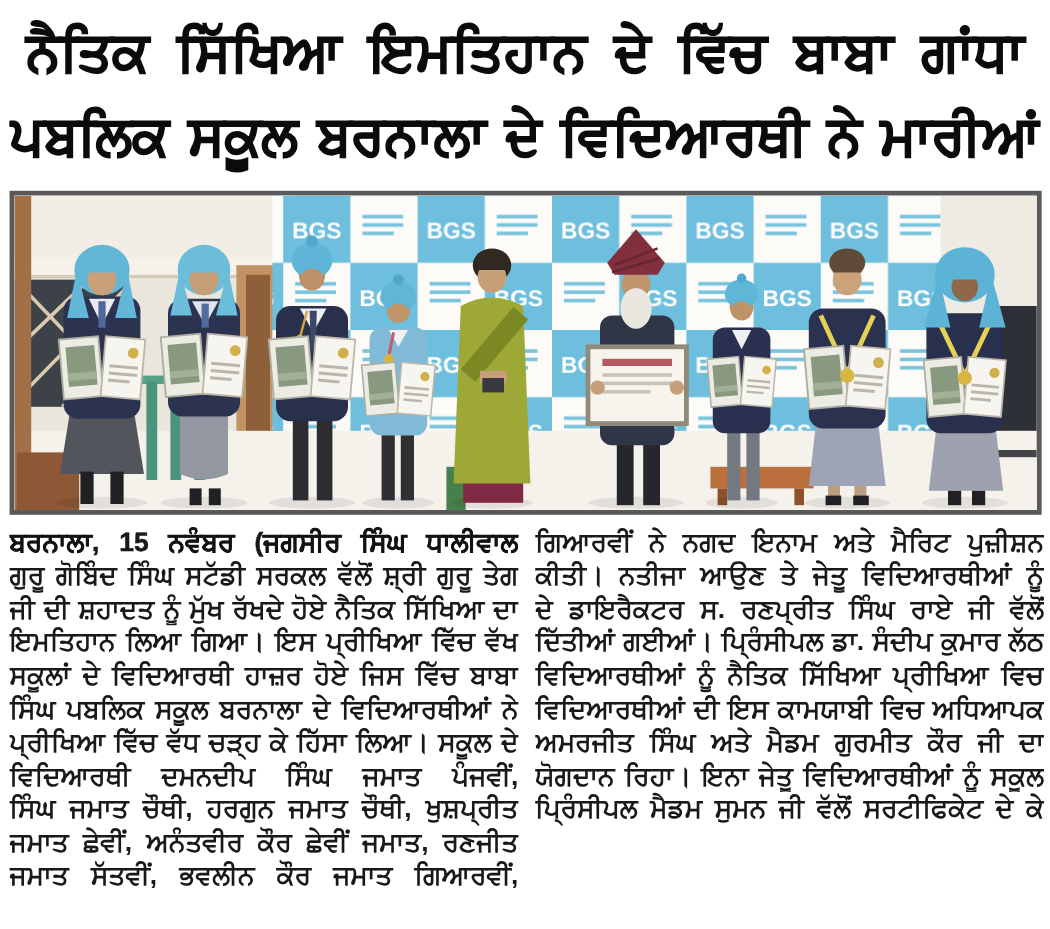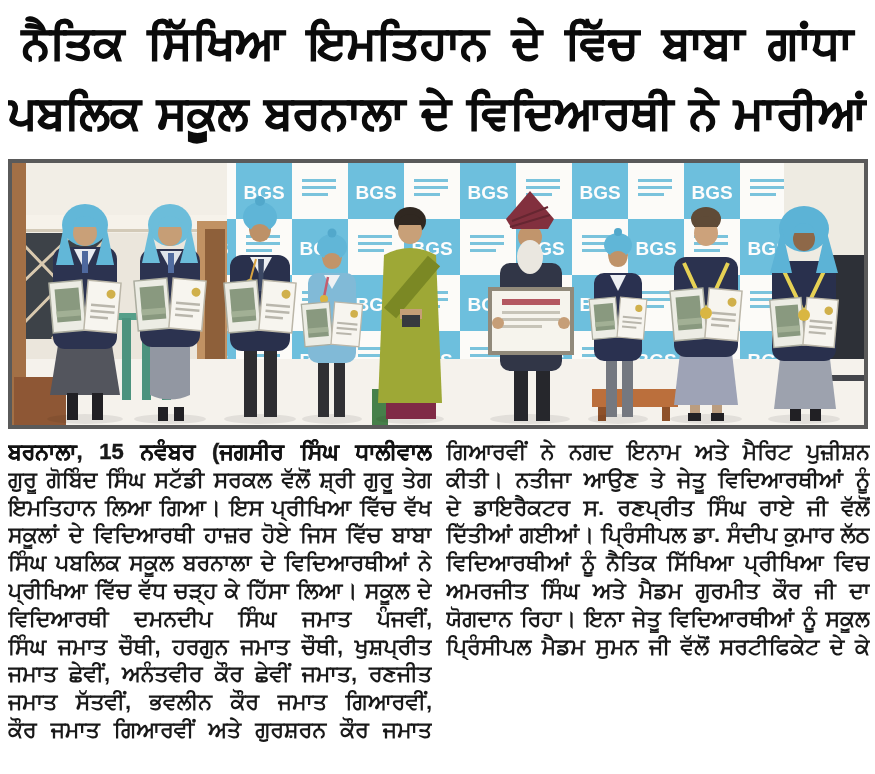--- a/index.html
+++ b/index.html
@@ -254,35 +254,36 @@
       </g>
 
       <rect width="852" height="262" fill="#e8d9c2" opacity="0.05"></rect>
     </svg>
   </figure>
 
   <main class="body-cols">
     <div class="col">
       <div class="tl dateline">ਬਰਨਾਲਾ, 15 ਨਵੰਬਰ (ਜਗਸੀਰ ਸਿੰਘ ਧਾਲੀਵਾਲ ਸਹਿਜੜਾ) :</div>
       <div class="tl">ਗੁਰੂ ਗੋਬਿੰਦ ਸਿੰਘ ਸਟੱਡੀ ਸਰਕਲ ਵੱਲੋਂ ਸ਼੍ਰੀ ਗੁਰੂ ਤੇਗ ਬਹਾਦਰ</div>
+      <div class="tl">ਜੀ ਦੀ ਸ਼ਹਾਦਤ ਨੂੰ ਮੁੱਖ ਰੱਖਦੇ ਹੋਏ ਨੈਤਿਕ ਸਿੱਖਿਆ ਦਾ</div>
       <div class="tl">ਇਮਤਿਹਾਨ ਲਿਆ ਗਿਆ। ਇਸ ਪ੍ਰੀਖਿਆ ਵਿੱਚ ਵੱਖ ਵੱਖ</div>
       <div class="tl">ਸਕੂਲਾਂ ਦੇ ਵਿਦਿਆਰਥੀ ਹਾਜ਼ਰ ਹੋਏ ਜਿਸ ਵਿੱਚ ਬਾਬਾ ਗਾਂਧਾ</div>
       <div class="tl">ਸਿੰਘ ਪਬਲਿਕ ਸਕੂਲ ਬਰਨਾਲਾ ਦੇ ਵਿਦਿਆਰਥੀਆਂ ਨੇ ਇਸ</div>
       <div class="tl">ਪ੍ਰੀਖਿਆ ਵਿੱਚ ਵੱਧ ਚੜ੍ਹ ਕੇ ਹਿੱਸਾ ਲਿਆ। ਸਕੂਲ ਦੇ 9</div>
       <div class="tl">ਵਿਦਿਆਰਥੀ ਦਮਨਦੀਪ ਸਿੰਘ ਜਮਾਤ ਪੰਜਵੀਂ, ਨਵਕੀਰਤ</div>
       <div class="tl">ਸਿੰਘ ਜਮਾਤ ਚੌਥੀ, ਹਰਗੁਨ ਜਮਾਤ ਚੌਥੀ, ਖੁਸ਼ਪ੍ਰੀਤ ਕੌਰ</div>
       <div class="tl">ਜਮਾਤ ਛੇਵੀਂ, ਅਨੰਤਵੀਰ ਕੌਰ ਛੇਵੀਂ ਜਮਾਤ, ਰਣਜੀਤ ਸਿੰਘ</div>
       <div class="tl">ਜਮਾਤ ਸੱਤਵੀਂ, ਭਵਲੀਨ ਕੌਰ ਜਮਾਤ ਗਿਆਰਵੀਂ, ਅਰਸ਼ਦੀਪ</div>
-      <div class="tl">ਕੌਰ ਜਮਾਤ ਗਿਆਰਵੀਂ ਅਤੇ ਗੁਰਸ਼ਰਨ ਕੌਰ ਜਮਾਤ</div>
     </div>
     <div class="col">
       <div class="tl">ਗਿਆਰਵੀਂ ਨੇ ਨਗਦ ਇਨਾਮ ਅਤੇ ਮੈਰਿਟ ਪੁਜ਼ੀਸ਼ਨ ਹਾਸਿਲ</div>
       <div class="tl">ਕੀਤੀ। ਨਤੀਜਾ ਆਉਣ ਤੇ ਜੇਤੂ ਵਿਦਿਆਰਥੀਆਂ ਨੂੰ ਸਕੂਲ</div>
       <div class="tl">ਦੇ ਡਾਇਰੈਕਟਰ ਸ. ਰਣਪ੍ਰੀਤ ਸਿੰਘ ਰਾਏ ਜੀ ਵੱਲੋਂ ਮੁਬਾਰਕਾਂ</div>
       <div class="tl">ਦਿੱਤੀਆਂ ਗਈਆਂ। ਪ੍ਰਿੰਸੀਪਲ ਡਾ. ਸੰਦੀਪ ਕੁਮਾਰ ਲੱਠ ਜੀ ਨੇ</div>
       <div class="tl">ਵਿਦਿਆਰਥੀਆਂ ਨੂੰ ਨੈਤਿਕ ਸਿੱਖਿਆ ਪ੍ਰੀਖਿਆ ਵਿਚ ਹੋਰ ਵੀ</div>
+      <div class="tl">ਵਿਦਿਆਰਥੀਆਂ ਦੀ ਇਸ ਕਾਮਯਾਬੀ ਵਿਚ ਅਧਿਆਪਕ</div>
       <div class="tl">ਅਮਰਜੀਤ ਸਿੰਘ ਅਤੇ ਮੈਡਮ ਗੁਰਮੀਤ ਕੌਰ ਜੀ ਦਾ ਵਿਸ਼ੇਸ਼</div>
       <div class="tl">ਯੋਗਦਾਨ ਰਿਹਾ। ਇਨਾ ਜੇਤੂ ਵਿਦਿਆਰਥੀਆਂ ਨੂੰ ਸਕੂਲ ਵਾਇਸ</div>
       <div class="tl">ਪ੍ਰਿੰਸੀਪਲ ਮੈਡਮ ਸੁਮਨ ਜੀ ਵੱਲੋਂ ਸਰਟੀਫਿਕੇਟ ਦੇ ਕੇ ਸਨਮਾਨਿਤ</div>
     </div>
   </main>
 
 </div>
 
 </body></html>

